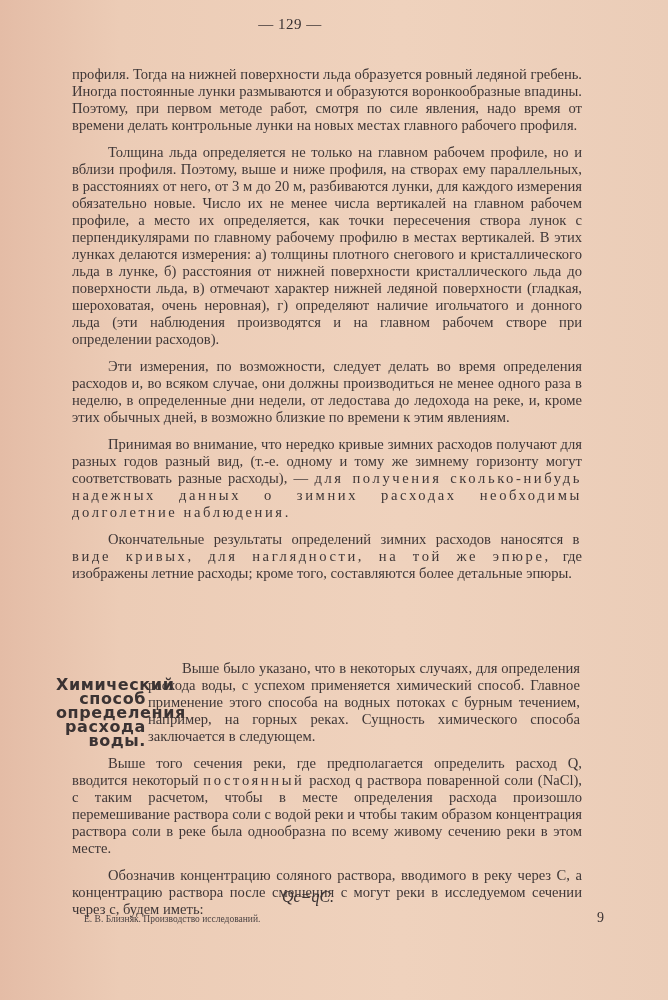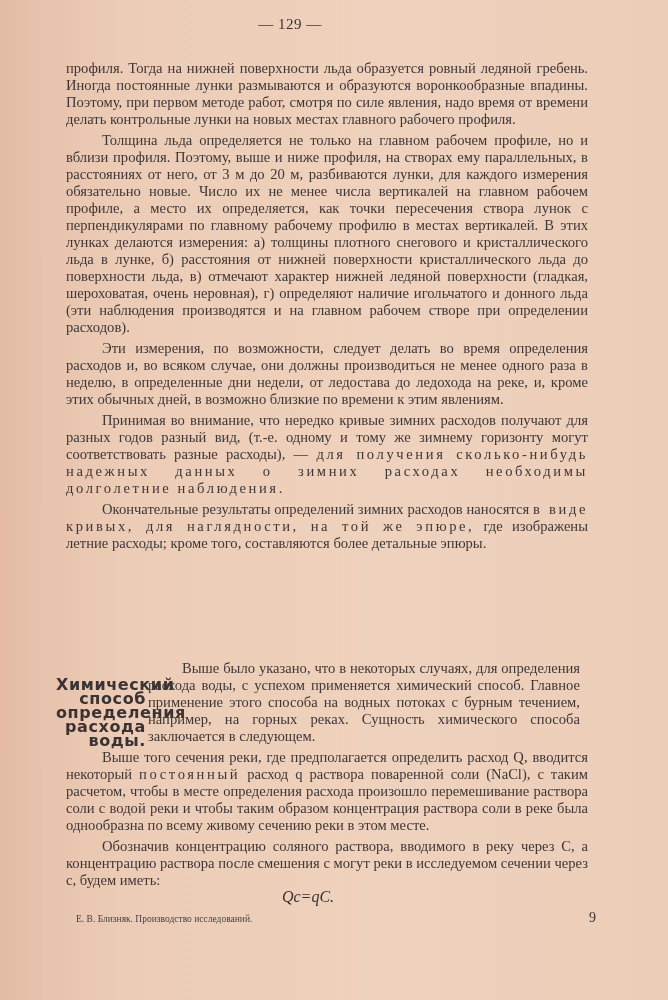--- a/index.html
+++ b/index.html
@@ -38,21 +38,21 @@
       position: absolute;
       left: 62px;
       width: 530px;
       font-family: "Liberation Serif", serif;
       font-size: 14.6px;
       line-height: 17px;
       text-align: justify;
       color: #3f3737;
     }
     .body-text p {
-      margin: 4px;
+      margin: 10px;
     }
     .indent {
       text-indent: 36px;
     }
     .spaced {
       letter-spacing: 2.6px;
     }
     .margin-note {
       position: absolute;
       left: 56px;
@@ -84,21 +84,21 @@
       width: 616px;
       text-align: center;
       font-family: "Liberation Serif", serif;
       font-style: italic;
       font-size: 16px;
       color: #3a3232;
     }
     .footer {
       position: absolute;
       top: 914px;
-      left: 76px;
+      left: 84px;
       width: 520px;
       font-family: "Liberation Serif", serif;
       font-size: 9.5px;
       color: #4a4242;
     }
     .footer-sig {
       position: absolute;
       right: 0;
       top: -4px;
       font-size: 14px;

